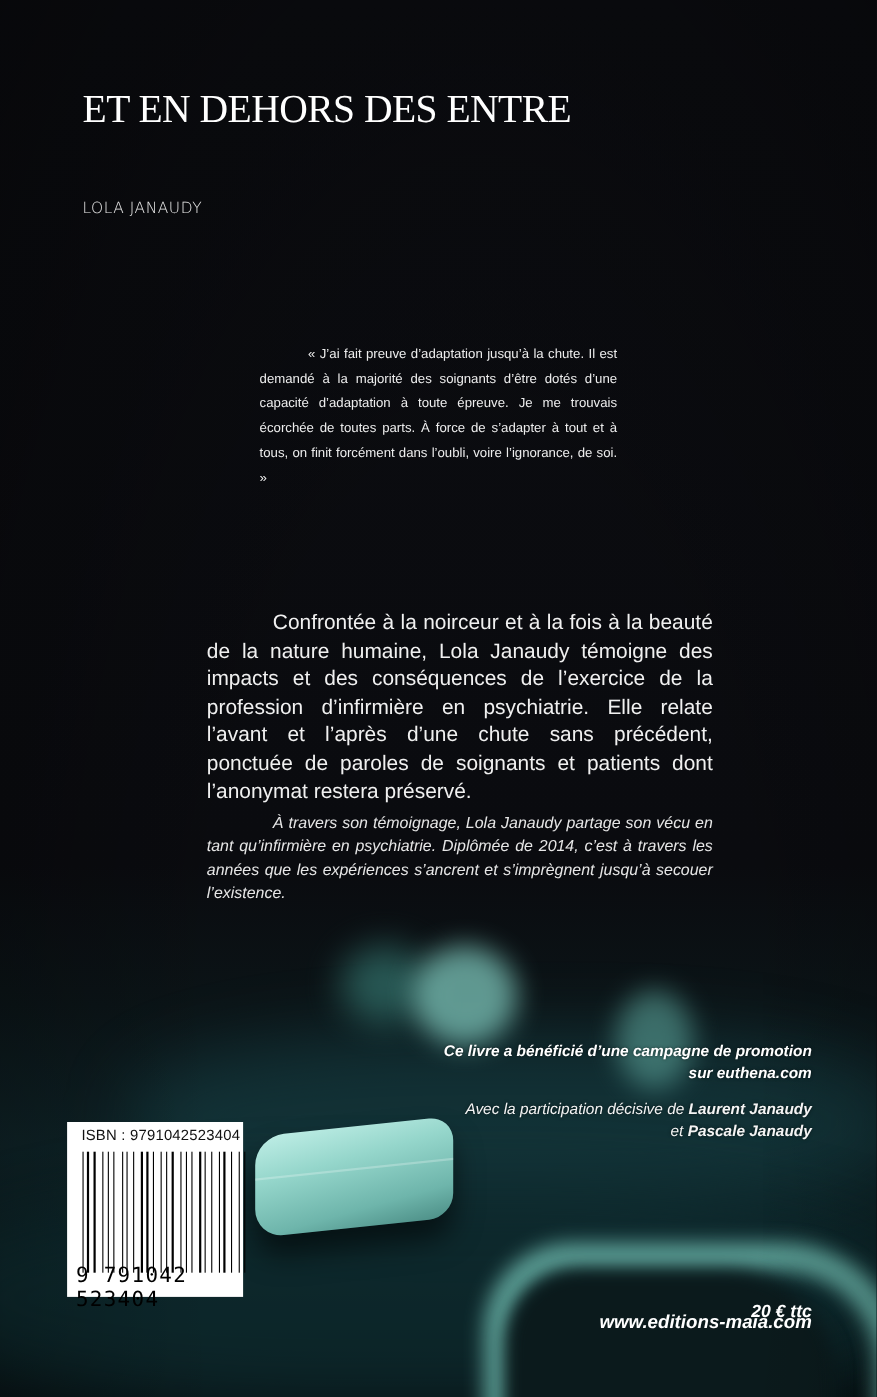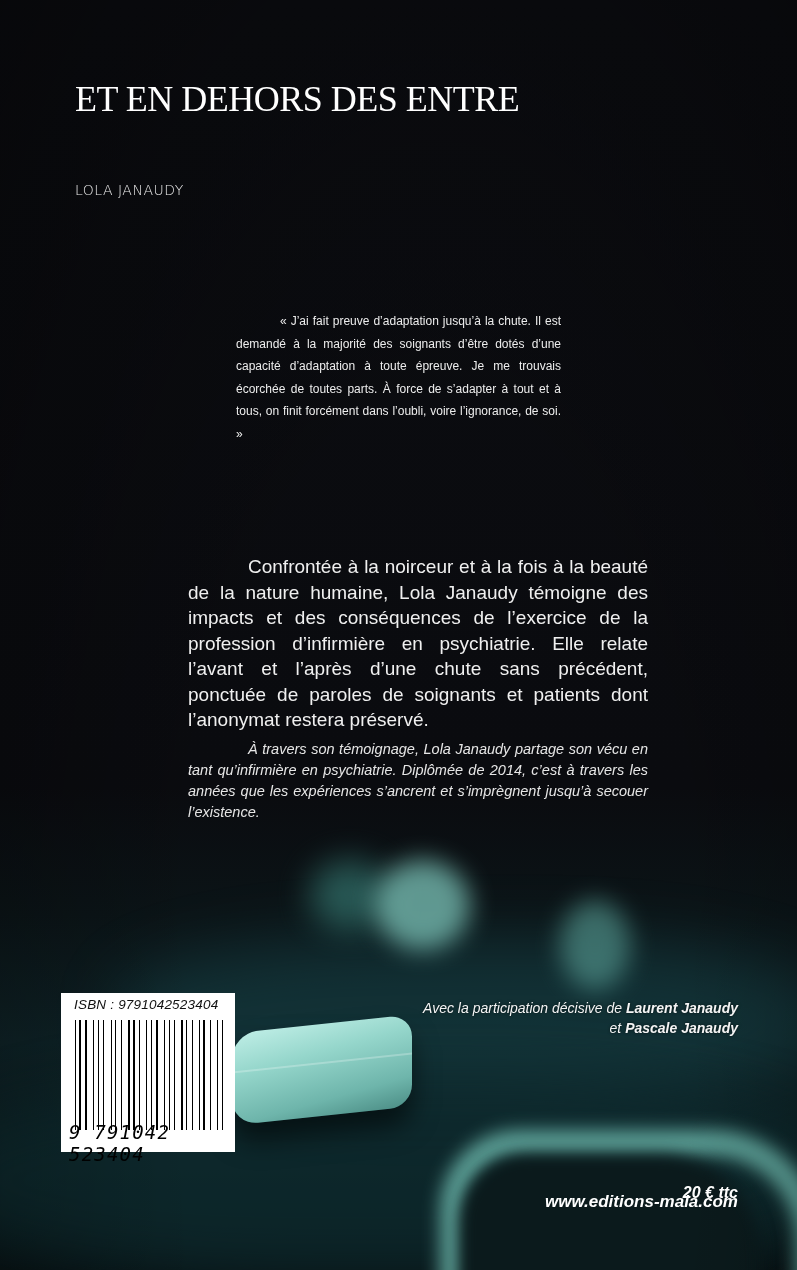--- a/index.html
+++ b/index.html
@@ -80,22 +80,22 @@
     .thanks b { font-weight: bold; }
     .price {
       position: absolute; right: 59px; top: 1164px; text-align: center;
       font-size: 16px; font-weight: bold; font-style: italic; color: #ffffff; margin-top: 20px;
     }
     .site {
       position: absolute; right: 59px; top: 1192px; text-align: right;
       font-size: 17px; font-weight: bold; font-style: italic; color: #ffffff;
     }
     .isbn-box {
-      position: absolute; left: 61px; top: 993px; width: 174px; height: 159px;
-      background: #ffffff; color: #000; font-style: italic;
+      position: absolute; left: 61px; top: 1020px; width: 160px; height: 159px;
+      background: #ffffff; color: #000;
     }
     .isbn-label {
       position: absolute; left: 13px; top: 4px;
       font-size: 13.5px; color: #111; letter-spacing: .2px;
     }
     .barcode {
       position: absolute; left: 14px; top: 27px; width: 150px; height: 110px;
       display: flex; align-items: stretch;
     }
     .barcode i { display: block; background: #000; }
@@ -122,20 +122,22 @@
   <h1 class="title">
     <span>ET EN DEHORS DES ENTRE</span>
   </h1>
   <div class="author">LOLA JANAUDY</div>
 
   <p class="quote">« J’ai fait preuve d’adaptation jusqu’à la chute. Il est demandé à la majorité des soignants d’être dotés d’une capacité d’adaptation à toute épreuve. Je me trouvais écorchée de toutes parts. À force de s’adapter à tout et à tous, on finit forcément dans l’oubli, voire l’ignorance, de soi. »</p>
   <p class="synopsis">Confrontée à la noirceur et à la fois à la beauté de la nature humaine, Lola Janaudy témoigne des impacts et des conséquences de l’exercice de la profession d’infirmière en psychiatrie. Elle relate l’avant et l’après d’une chute sans précédent, ponctuée de paroles de soignants et patients dont l’anonymat restera préservé.</p>
   <p class="bio">À travers son témoignage, Lola Janaudy partage son vécu en tant qu’infirmière en psychiatrie. Diplômée de 2014, c’est à travers les années que les expériences s’ancrent et s’imprègnent jusqu’à secouer l’existence.</p>
 
   <div class="promo">
+    <div>Ce livre a bénéficié d’une campagne de promotion</div>
+    <div>sur euthena.com</div>
   </div>
   <div class="thanks">
     <div><span>Avec la participation décisive de </span><b>Laurent Janaudy</b></div>
     <div><span>et </span><b>Pascale Janaudy</b></div>
   </div>
 
   <div class="isbn-box">
     <div class="isbn-label">ISBN : 9791042523404</div>
     <div class="barcode" id="barcode">
         <i style="width: 1px; margin-right: 1px;"></i>

